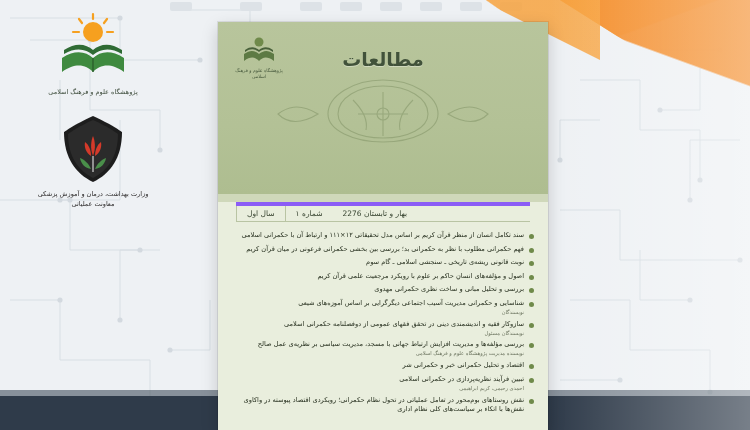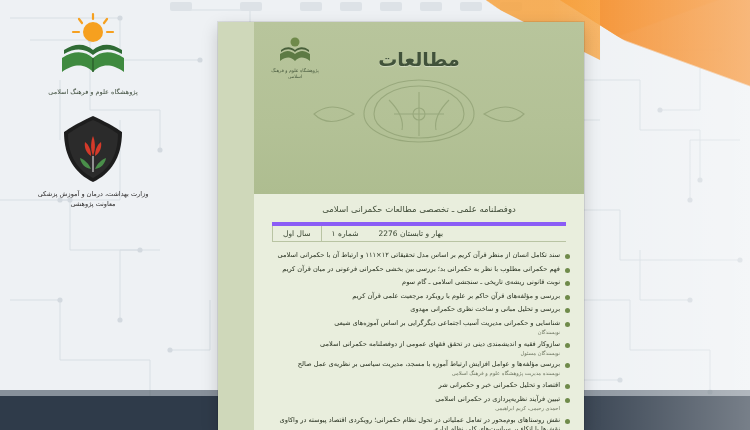--- a/index.html
+++ b/index.html
@@ -105,21 +105,20 @@
   
   .cover {
     position: absolute;
     left: 218px;
     top: 22px;
     width: 330px;
     height: 408px;
     background: #cfd8ba;
     box-shadow: 0 0 0 1px rgba(0,0,0,.08), 0 6px 16px rgba(0,0,0,.18);
     overflow: hidden;
-    padding-left: 36px;
   }
   .cover-top {
     height: 172px;
     background: linear-gradient(180deg, #b8c59c 0%, #b3c196 60%, #aebd90 100%);
     position: relative;
     overflow: hidden;
   }
   .cover-body {
     position: relative;
     height: 236px;
@@ -351,21 +350,21 @@
             <path d="M45 30 C46 35 44 41 39 44 C39 38 41 33 45 30 Z"></path>
           </g>
           <g fill="#4a8f4a">
             <path d="M24 46 C29 48 33 52 35 57 C29 56 25 52 24 46 Z"></path>
             <path d="M50 46 C49 52 45 56 39 57 C41 52 45 48 50 46 Z"></path>
           </g>
           <path d="M37 44 L37 60" stroke="#bdbdbd" stroke-width="1.4"></path>
         </svg>
       </div>
       <div class="logo-caption dark" style="white-space:pre-line;">وزارت بهداشت، درمان و آموزش پزشکی
-معاونت پژوهشی</div>
+معاونت عملیاتی</div>
     </div>
 
   </div>
 
   <div class="cover">
 
     <div class="cover-top">
 
       <svg class="ornament" viewBox="0 0 250 74">
         <g fill="none" stroke="#7d8f62" stroke-width="1.1" opacity="0.9">
@@ -392,21 +391,20 @@
         <div class="pl-text">پژوهشگاه علوم و فرهنگ اسلامی</div>
       </div>
 
       <div class="cover-titles">
         <div class="title-small">مطالعات</div>
       </div>
     </div>
 
     <div class="cover-body">
 
-      <div class="cover-sub">دوفصلنامه علمی ـ تخصصی مطالعات حکمرانی اسلامی</div>
 
       <div class="issue-bar">
         <div class="issue-cell">سال اول</div>
         <div class="issue-cell">شماره ۱</div>
         <div class="issue-cell">بهار و تابستان 2276</div>
       </div>
 
       <div class="toc">
 
         <div class="toc-item">
@@ -429,21 +427,21 @@
           <div class="bullet"></div>
           <div class="toc-text">
             <div class="toc-title">نوبت قانونی ریشه‌ی تاریخی ـ سنجشی اسلامی ـ گام سوم</div>
             <div class="toc-authors"></div>
           </div>
         </div>
 
         <div class="toc-item">
           <div class="bullet"></div>
           <div class="toc-text">
-            <div class="toc-title">بررسی و مؤلفه‌های قرآنِ حاکم بر علوم با رویکرد مرجعیت علمی قرآن کریم</div>
+            <div class="toc-title">اصول و مؤلفه‌های انسانِ حاکم بر علوم با رویکرد مرجعیت علمی قرآن کریم</div>
             <div class="toc-authors"></div>
           </div>
         </div>
 
         <div class="toc-item">
           <div class="bullet"></div>
           <div class="toc-text">
             <div class="toc-title">بررسی و تحلیل مبانی و ساخت نظری حکمرانی مهدوی</div>
             <div class="toc-authors"></div>
           </div>
@@ -461,21 +459,21 @@
           <div class="bullet"></div>
           <div class="toc-text">
             <div class="toc-title">سازوکار فقیه و اندیشمندی دینی در تحقق فقهای عمومی از دوفصلنامه حکمرانی اسلامی</div>
             <div class="toc-authors">نویسندگان مسئول</div>
           </div>
         </div>
 
         <div class="toc-item">
           <div class="bullet"></div>
           <div class="toc-text">
-            <div class="toc-title">بررسی مؤلفه‌ها و عوامل افزایش ارتباط آموزه با مسجد، مدیریت سیاسی بر نظریه‌ی عمل صالح</div>
+            <div class="toc-title">بررسی مؤلفه‌ها و مدیریت افزایش ارتباط جهانی با مسجد، مدیریت سیاسی بر نظریه‌ی عمل صالح</div>
             <div class="toc-authors">نویسنده مدیریت پژوهشگاه علوم و فرهنگ اسلامی</div>
           </div>
         </div>
 
         <div class="toc-item">
           <div class="bullet"></div>
           <div class="toc-text">
             <div class="toc-title">اقتصاد و تحلیل حکمرانی خبر و حکمرانی شر</div>
             <div class="toc-authors"></div>
           </div>

